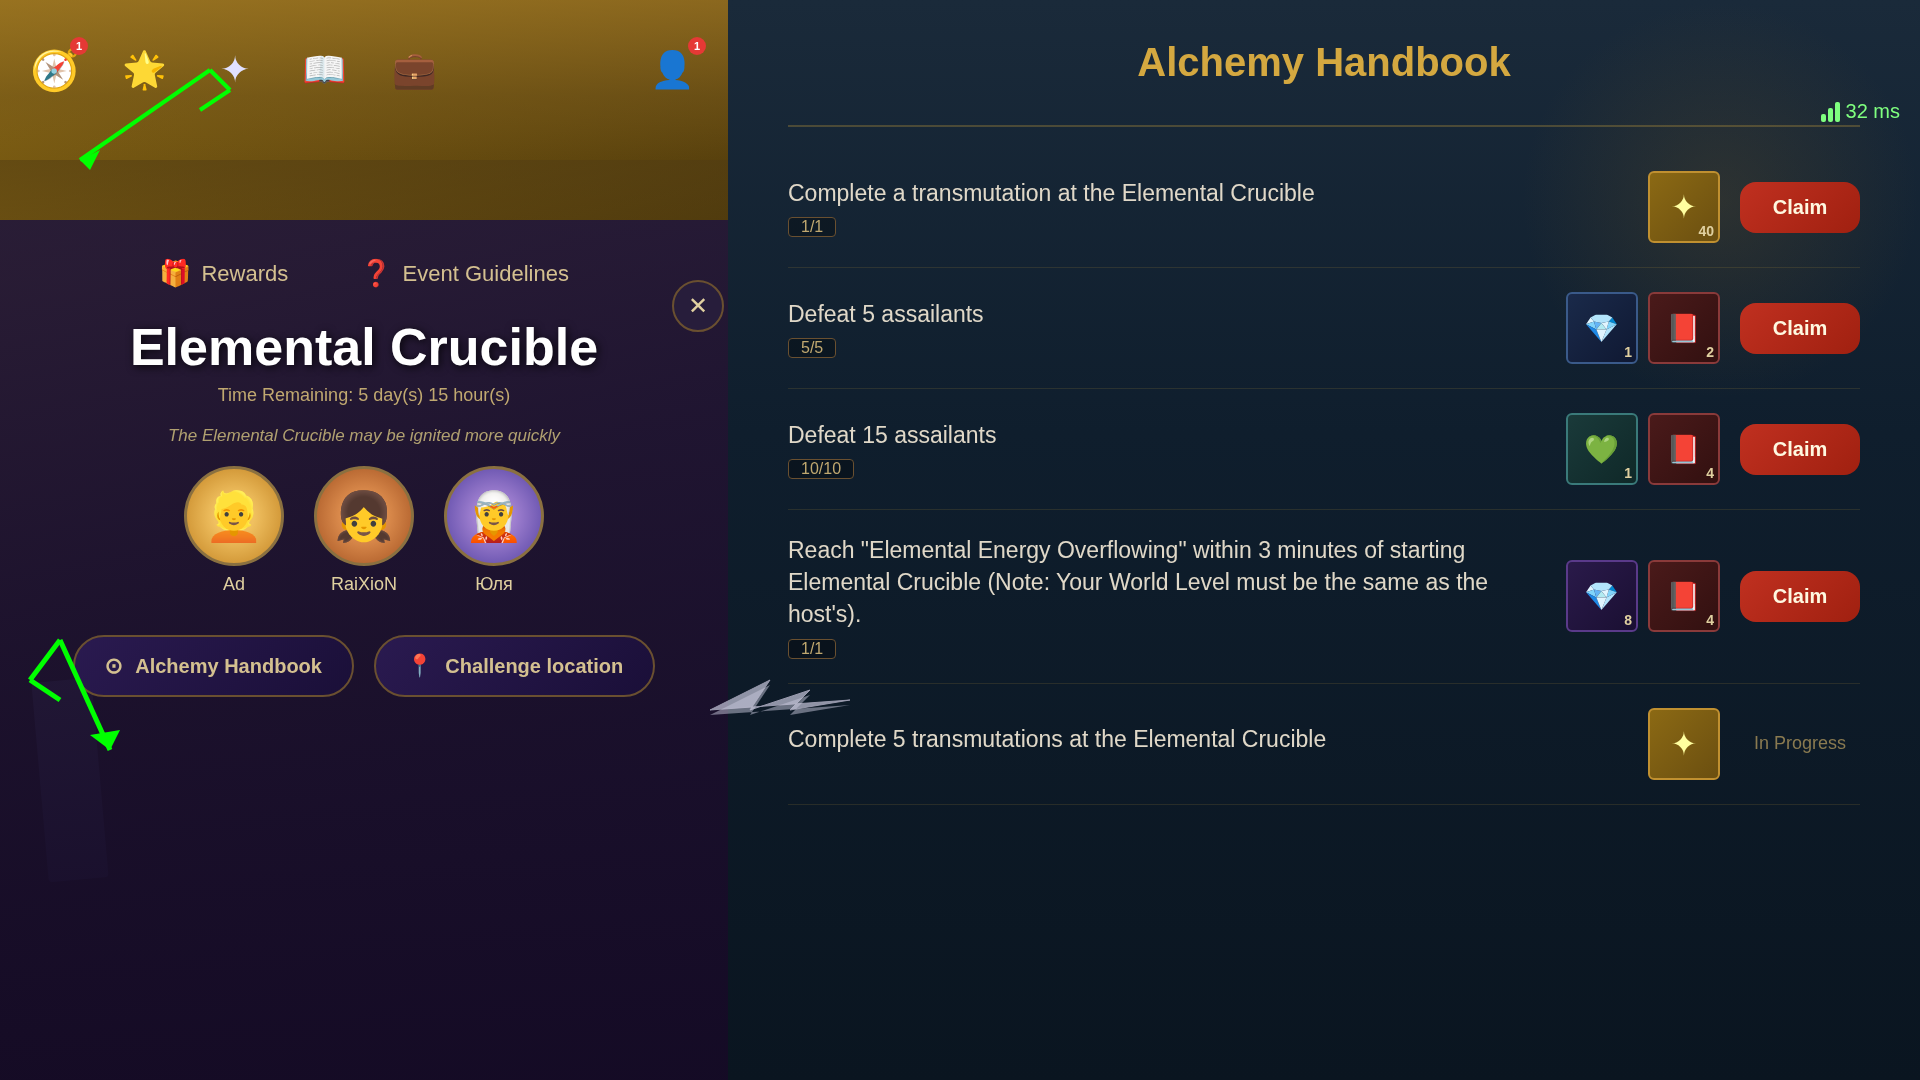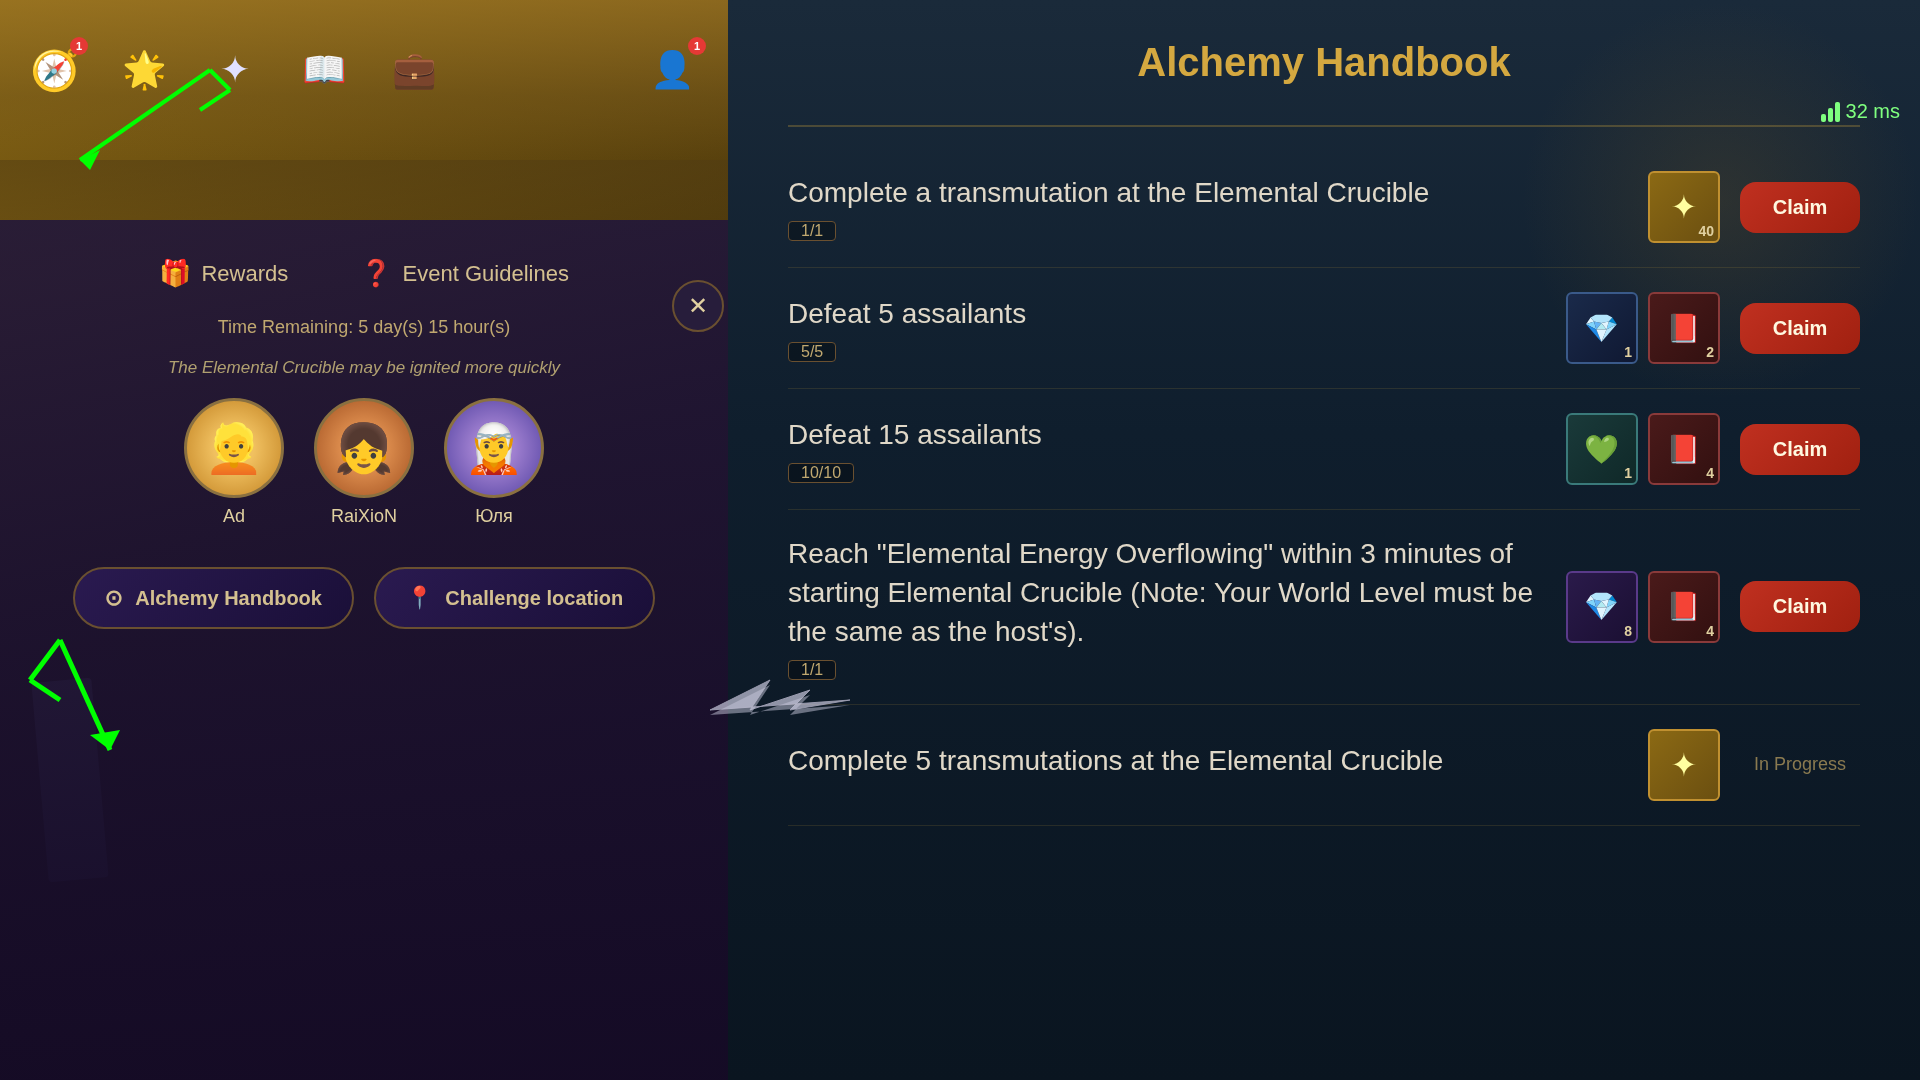--- a/index.html
+++ b/index.html
@@ -325,21 +325,21 @@
       border-bottom: 1px solid rgba(200,160,60,0.15);
       gap: 20px;
     }
 
     .quest-info {
       flex: 1;
     }
 
     .quest-title {
       color: #e0d8c8;
-      font-size: 28px;
+      font-size: 23px;
       margin-bottom: 8px;
       line-height: 1.4;
     }
 
     .quest-progress {
       display: inline-block;
       background: rgba(0,0,0,0.3);
       border: 1px solid #6a5030;
       border-radius: 4px;
       padding: 0 12px;
@@ -517,20 +517,21 @@
     <button class="tab-btn">
       <span class="tab-icon">🎁</span>
       <span>Rewards</span>
     </button>
     <button class="tab-btn">
       <span class="tab-icon">❓</span>
       <span>Event Guidelines</span>
     </button>
   </div>
 
+  <div class="event-title">Elemental Crucible</div>
   <div class="event-subtitle">Time Remaining: 5 day(s) 15 hour(s)</div>
 
 
   <div class="hint-text">The Elemental Crucible may be ignited more quickly</div>
 
   <div class="character-row">
     <div class="character-card">
       <div class="character-avatar avatar-ad">
         <span style="font-size:48px;">👱</span>
       </div>

